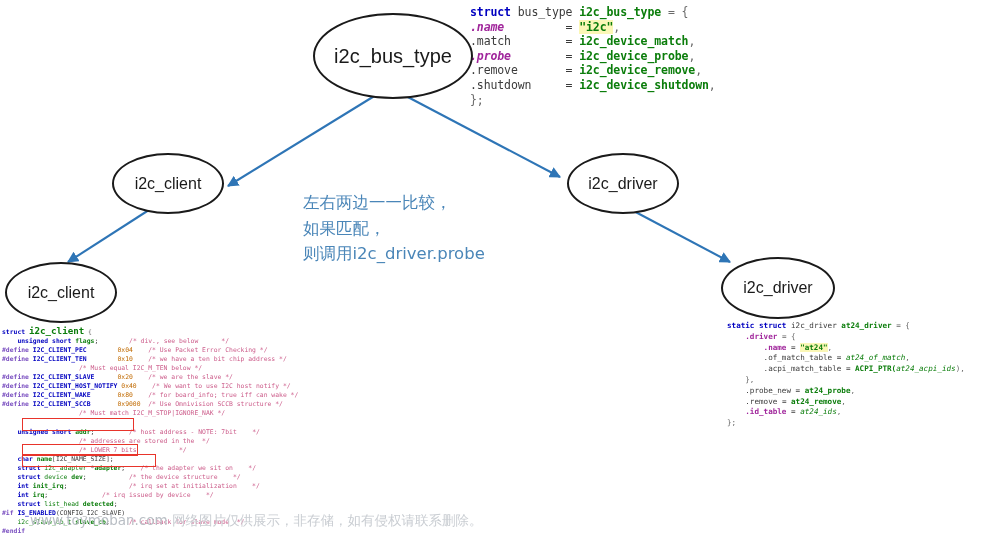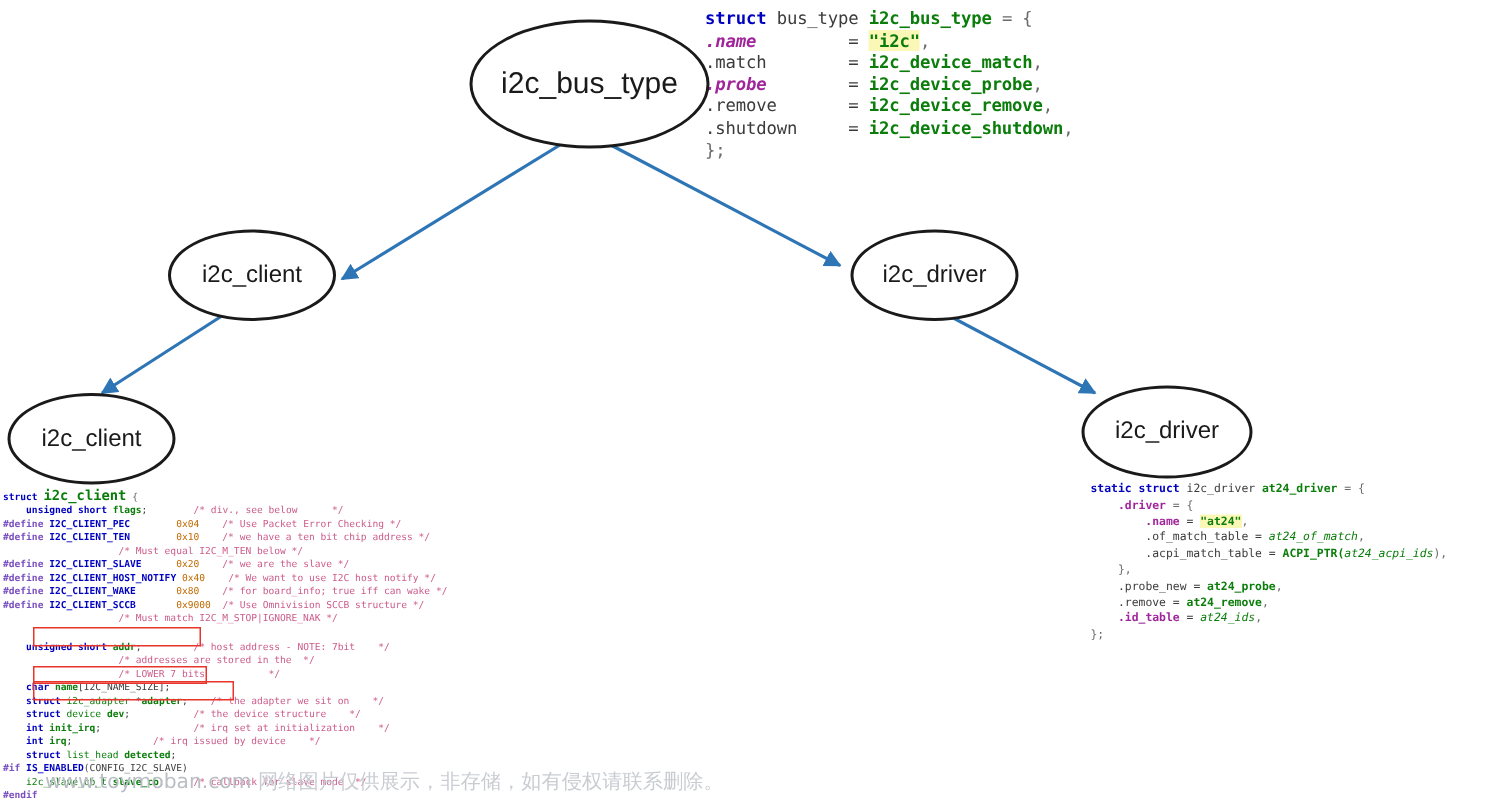--- a/index.html
+++ b/index.html
@@ -129,20 +129,25 @@
   <div class="node" id="node-client-2">
     <span>i2c_client</span>
   </div>
   <div class="node" id="node-driver-1">
     <span>i2c_driver</span>
   </div>
   <div class="node" id="node-driver-2">
     <span>i2c_driver</span>
   </div>
 
+  <div id="annotation">
+    <div>左右两边一一比较，</div>
+    <div>如果匹配，</div>
+    <div>则调用i2c_driver.probe</div>
+  </div>
 
   <div class="code" id="code-bustype"><span class="kw">struct</span><span class="plain"> bus_type </span><span class="ident">i2c_bus_type</span><span class="punc"> = {</span>
 <span class="fieldi">.name</span>         <span class="op">= </span><span class="str">"i2c"</span><span class="punc">,</span>
 <span class="fieldb">.match</span>        <span class="op">= </span><span class="ident">i2c_device_match</span><span class="punc">,</span>
 <span class="fieldi">.probe</span>        <span class="op">= </span><span class="ident">i2c_device_probe</span><span class="punc">,</span>
 <span class="fieldb">.remove</span>       <span class="op">= </span><span class="ident">i2c_device_remove</span><span class="punc">,</span>
 <span class="fieldb">.shutdown</span>     <span class="op">= </span><span class="ident">i2c_device_shutdown</span><span class="punc">,</span>
 <span class="punc">};</span></div>
 
   <div class="code" id="code-i2cclient"><span class="kw">struct </span><span class="ident" style="font-size:9.2px">i2c_client</span><span class="punc"> {</span>

